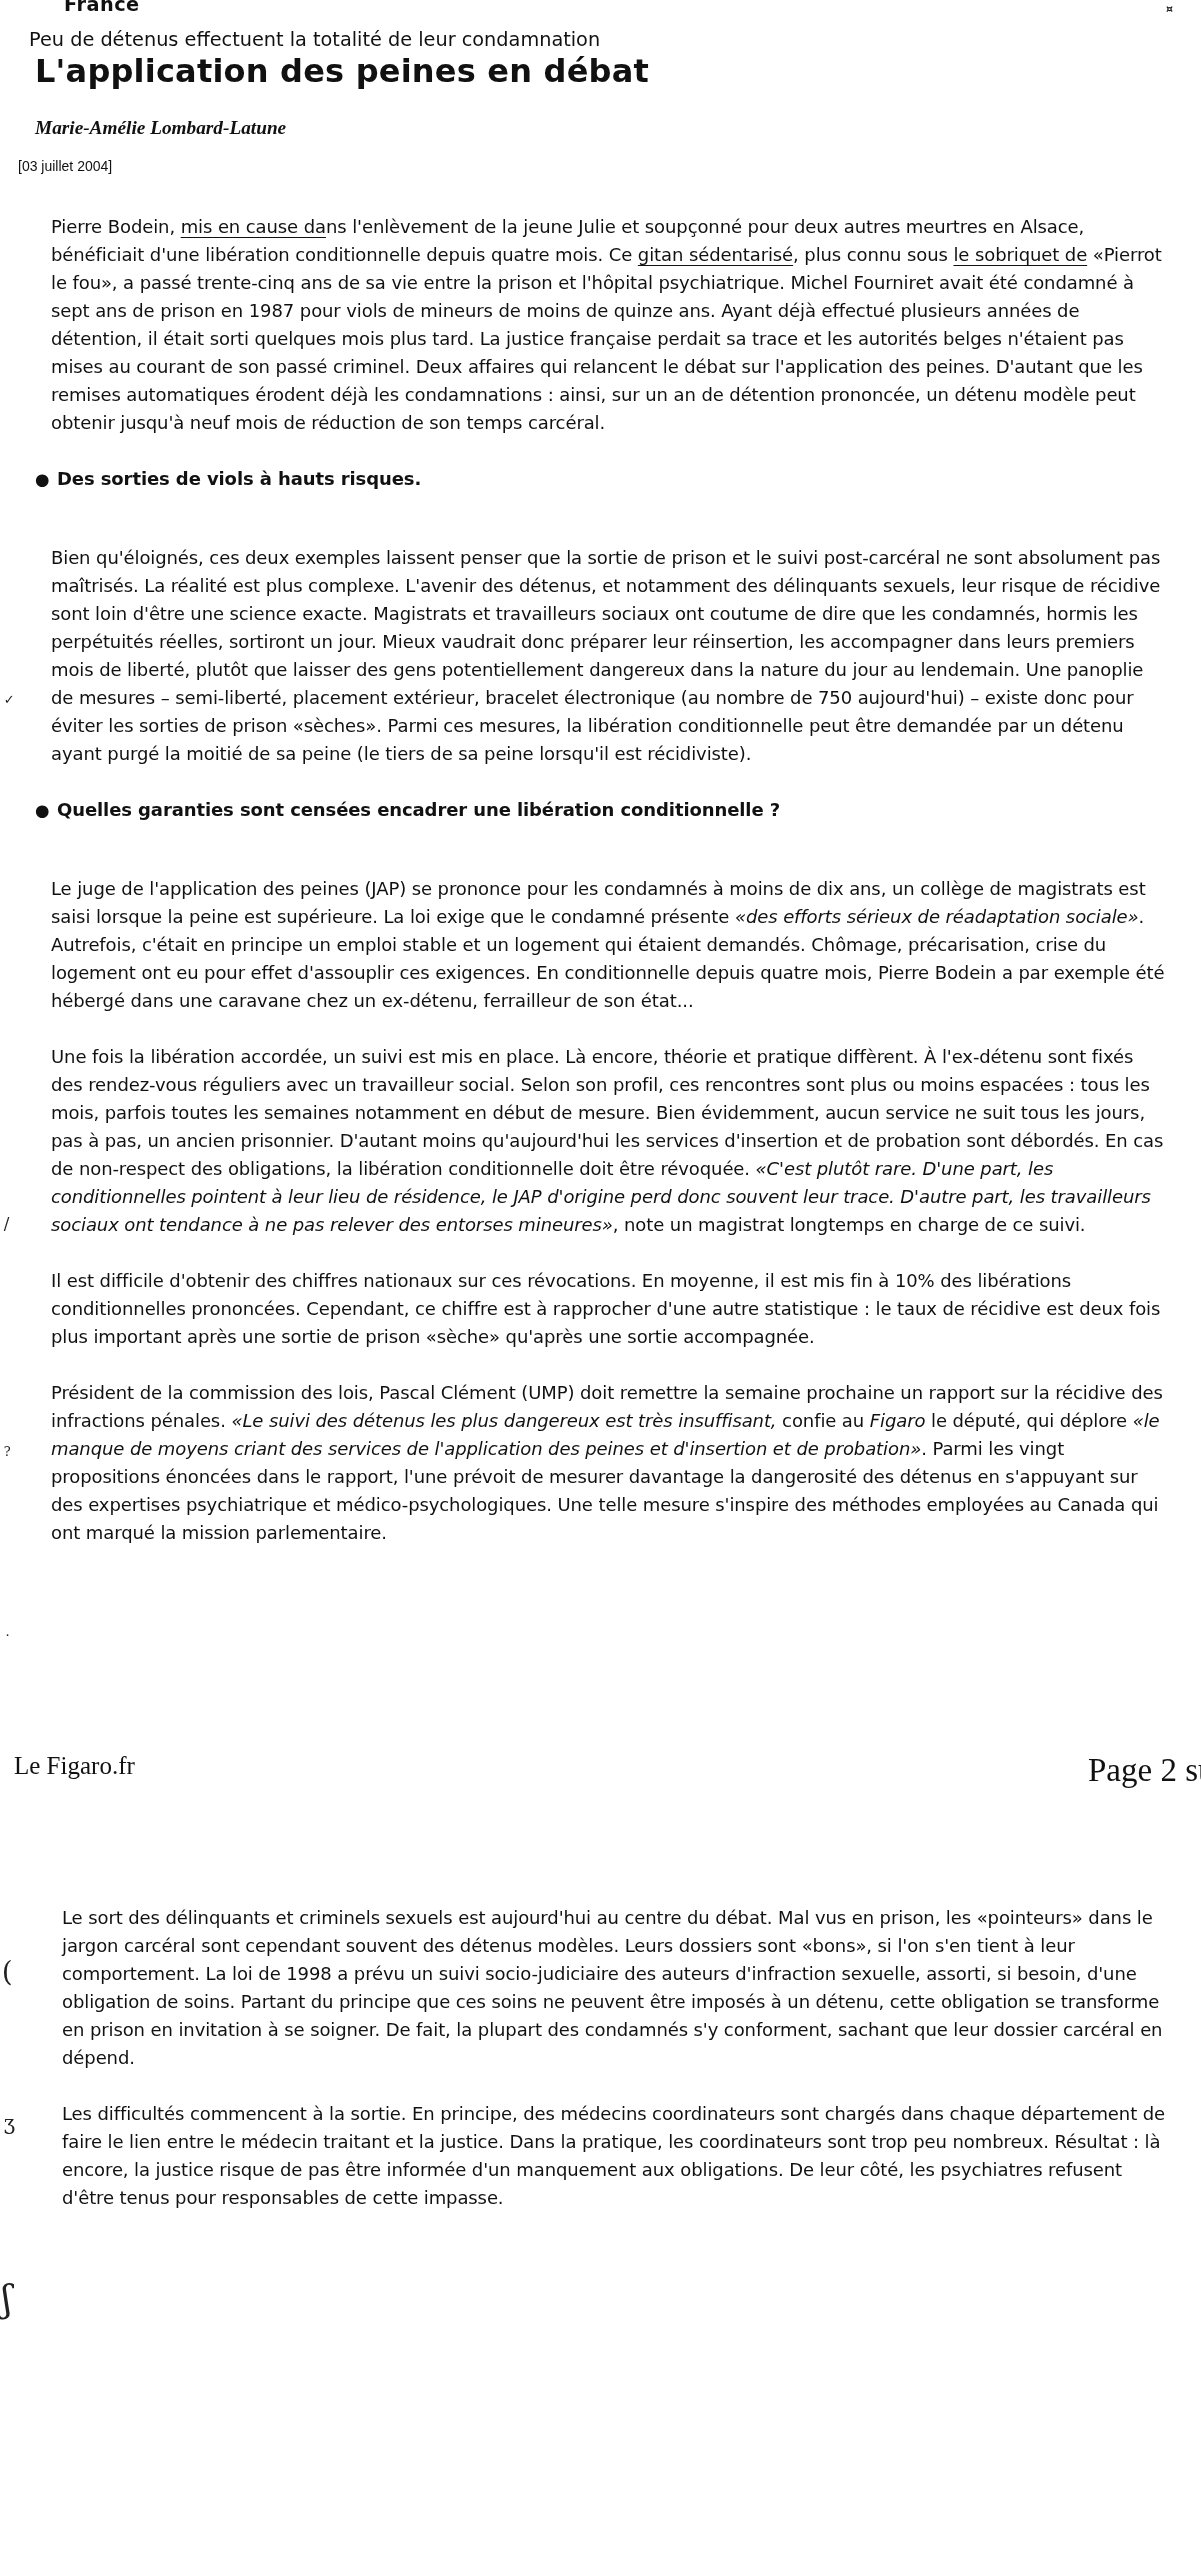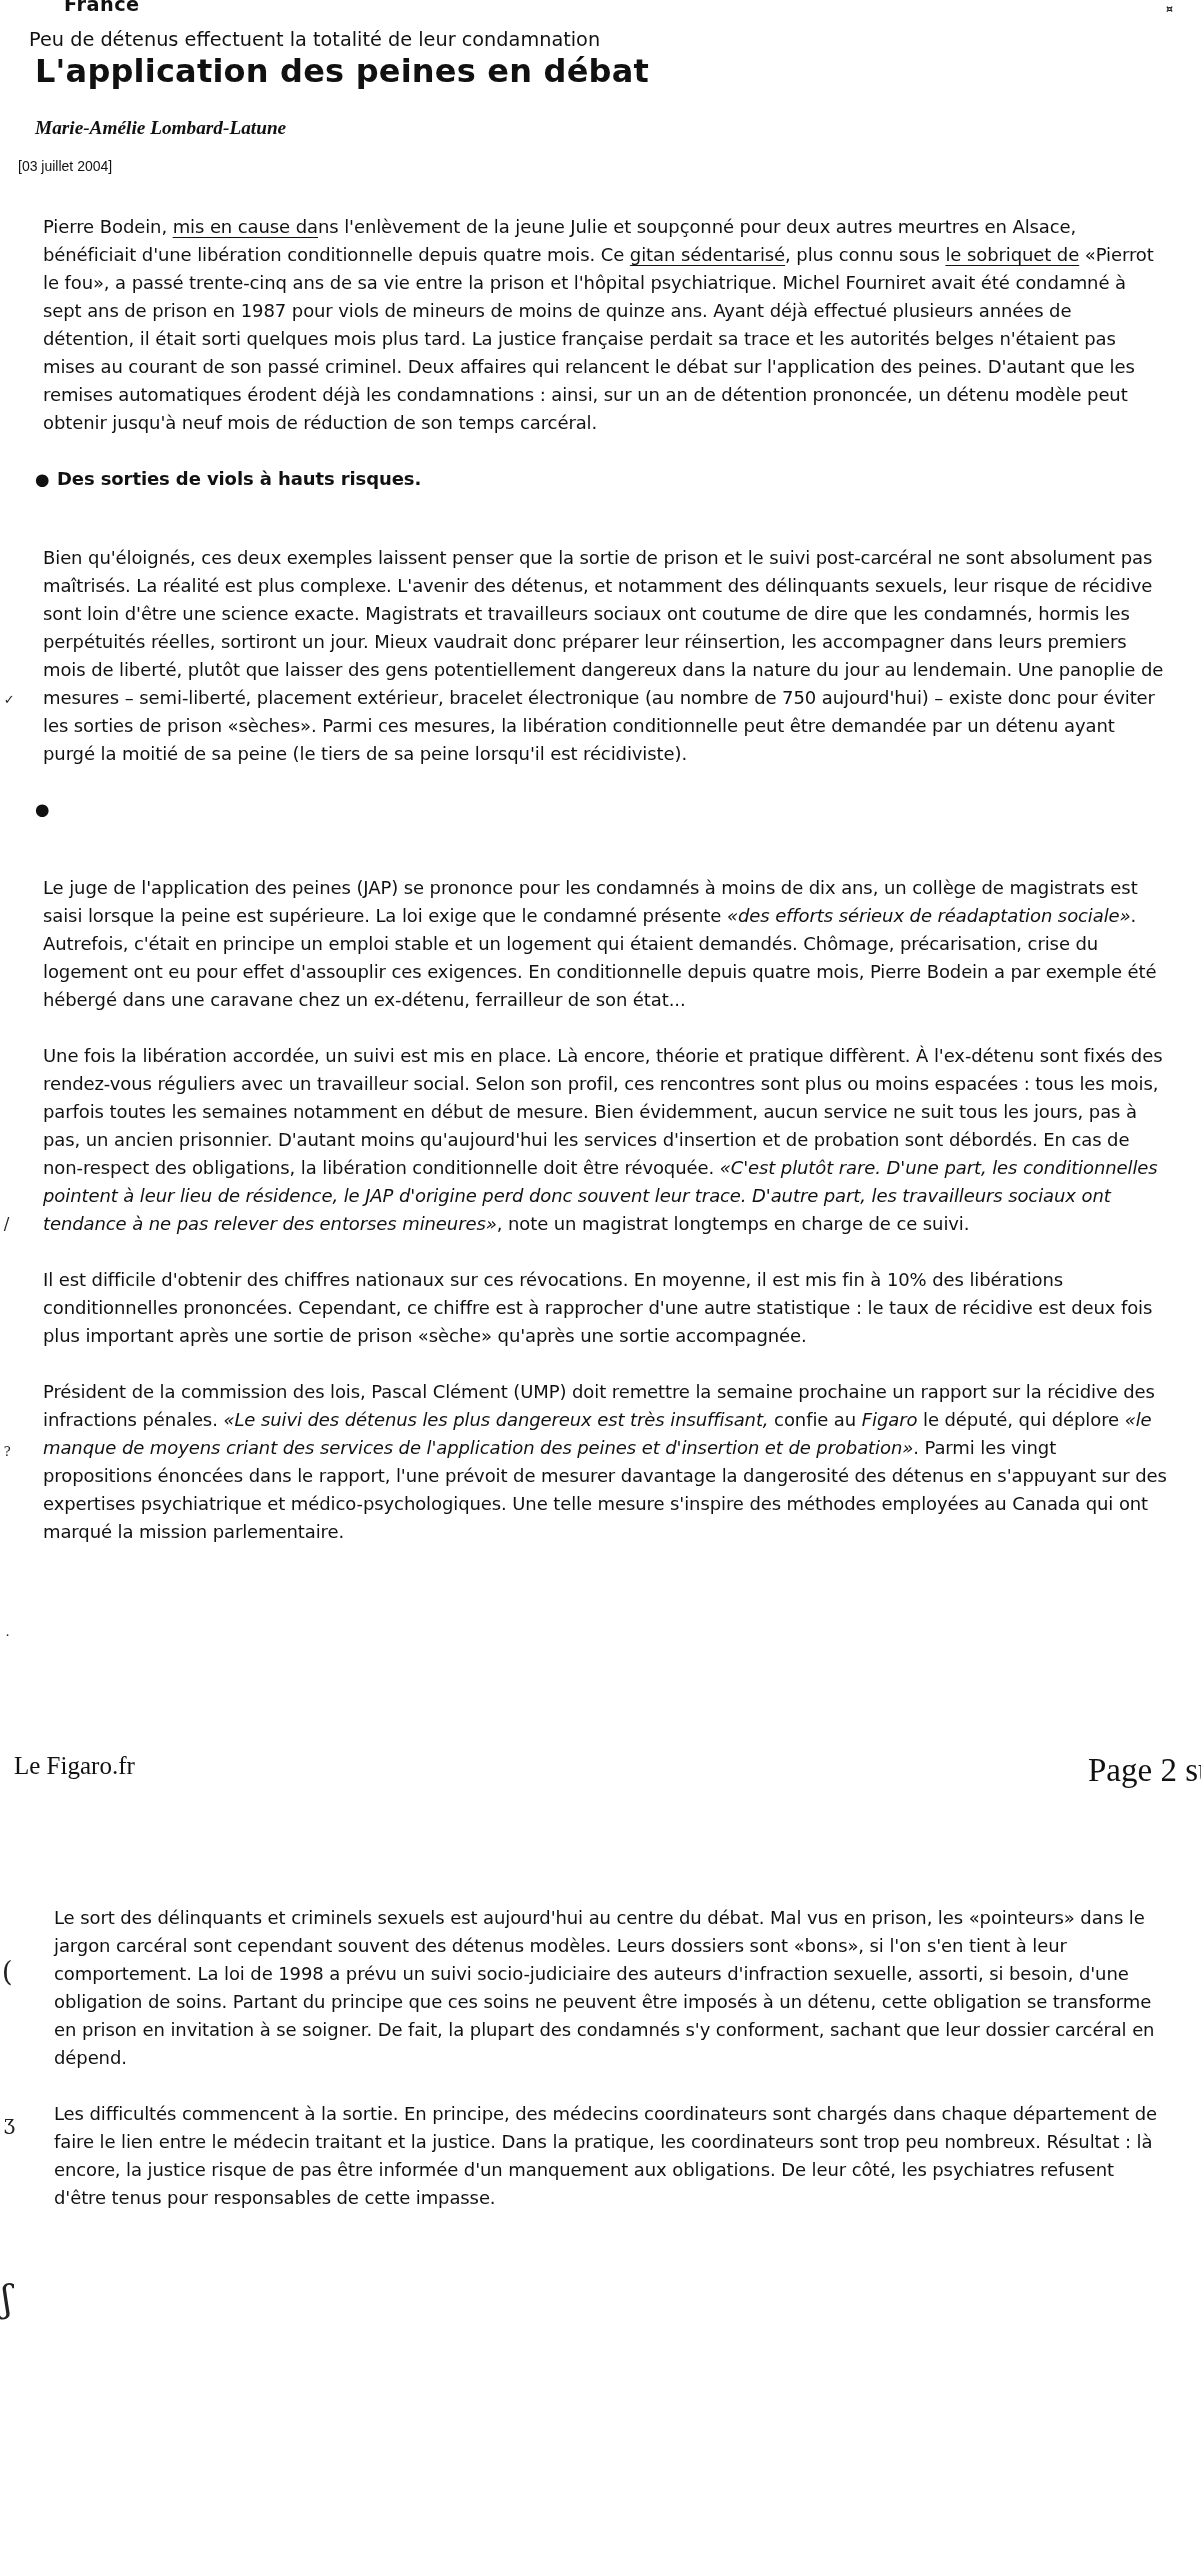--- a/index.html
+++ b/index.html
@@ -12,21 +12,21 @@
   .corner-mark { left: 1166px; top: 1.8px; font-size: 11px; font-weight: bold; }
   .subtitle { left: 29px; top: 28px; font-size: 19.3px; }
   .title { left: 35px; top: 52px; font-size: 32px; font-weight: bold; letter-spacing: 0.2px; }
   .author { left: 35px; top: 117px; font-family: "Liberation Serif", serif; font-style: italic; font-weight: bold; font-size: 19.3px; }
   .date { left: 18px; top: 158px; font-family: "Liberation Sans", sans-serif; font-size: 14px; }
 
   .body-block {
     position: absolute; width: 1132px;
     font-size: 18px; line-height: 28px; letter-spacing: -0.1px;
   }
-  .body-block p { margin: 0 0 28px 8px; }
+  .body-block p { margin: 0 0 28px 16px; }
   .page1 { left: 35px; top: 213px; }
   .page2 { left: 46px; top: 1904px; width: 1122px; }
   .u { text-decoration: underline; text-decoration-thickness: 0.9px; text-underline-offset: 3.7px; }
   .heading {
     display: flex; align-items: baseline; font-weight: bold; margin: 24px 0 50px 0 !important;
   }
   .heading .bullet { width: 22px; font-size: 16.6px; }
   i { font-style: italic; }
 
   .footer-left { left: 0px; top: 1752px; font-family: "Liberation Serif", serif; font-size: 25px; margin-left: 14px; }
@@ -49,20 +49,21 @@
 
   <p class="heading">
       <span class="bullet">●</span>
       <span>Des sorties de viols à hauts risques.</span>
     </p>
 
   <p>Bien qu'éloignés, ces deux exemples laissent penser que la sortie de prison et le suivi post-carcéral ne sont absolument pas maîtrisés. La réalité est plus complexe. L'avenir des détenus, et notamment des délinquants sexuels, leur risque de récidive sont loin d'être une science exacte. Magistrats et travailleurs sociaux ont coutume de dire que les condamnés, hormis les perpétuités réelles, sortiront un jour. Mieux vaudrait donc préparer leur réinsertion, les accompagner dans leurs premiers mois de liberté, plutôt que laisser des gens potentiellement dangereux dans la nature du jour au lendemain. Une panoplie de mesures – semi-liberté, placement extérieur, bracelet électronique (au nombre de 750 aujourd'hui) – existe donc pour éviter les sorties de prison «sèches». Parmi ces mesures, la libération conditionnelle peut être demandée par un détenu ayant purgé la moitié de sa peine (le tiers de sa peine lorsqu'il est récidiviste).</p>
 
   <p class="heading">
       <span class="bullet">●</span>
+      <span>Quelles garanties sont censées encadrer une libération conditionnelle ?</span>
     </p>
 
   <p><span>Le juge de l'application des peines (JAP) se prononce pour les condamnés à moins de dix ans, un collège de magistrats est saisi lorsque la peine est supérieure. La loi exige que le condamné présente </span><i>«des efforts sérieux de réadaptation sociale»</i><span>. Autrefois, c'était en principe un emploi stable et un logement qui étaient demandés. Chômage, précarisation, crise du logement ont eu pour effet d'assouplir ces exigences. En conditionnelle depuis quatre mois, Pierre Bodein a par exemple été hébergé dans une caravane chez un ex-détenu, ferrailleur de son état...</span></p>
 
   <p><span>Une fois la libération accordée, un suivi est mis en place. Là encore, théorie et pratique diffèrent. À l'ex-détenu sont fixés des rendez-vous réguliers avec un travailleur social. Selon son profil, ces rencontres sont plus ou moins espacées : tous les mois, parfois toutes les semaines notamment en début de mesure. Bien évidemment, aucun service ne suit tous les jours, pas à pas, un ancien prisonnier. D'autant moins qu'aujourd'hui les services d'insertion et de probation sont débordés. En cas de non-respect des obligations, la libération conditionnelle doit être révoquée. </span><i>«C'est plutôt rare. D'une part, les conditionnelles pointent à leur lieu de résidence, le JAP d'origine perd donc souvent leur trace. D'autre part, les travailleurs sociaux ont tendance à ne pas relever des entorses mineures»</i><span>, note un magistrat longtemps en charge de ce suivi.</span></p>
 
   <p>Il est difficile d'obtenir des chiffres nationaux sur ces révocations. En moyenne, il est mis fin à 10% des libérations conditionnelles prononcées. Cependant, ce chiffre est à rapprocher d'une autre statistique : le taux de récidive est deux fois plus important après une sortie de prison «sèche» qu'après une sortie accompagnée.</p>
 
   <p><span>Président de la commission des lois, Pascal Clément (UMP) doit remettre la semaine prochaine un rapport sur la récidive des infractions pénales. </span><i>«Le suivi des détenus les plus dangereux est très insuffisant,</i><span> confie au </span><i>Figaro</i><span> le député, qui déplore </span><i>«le manque de moyens criant des services de l'application des peines et d'insertion et de probation»</i><span>. Parmi les vingt propositions énoncées dans le rapport, l'une prévoit de mesurer davantage la dangerosité des détenus en s'appuyant sur des expertises psychiatrique et médico-psychologiques. Une telle mesure s'inspire des méthodes employées au Canada qui ont marqué la mission parlementaire.</span></p>
 </div>

